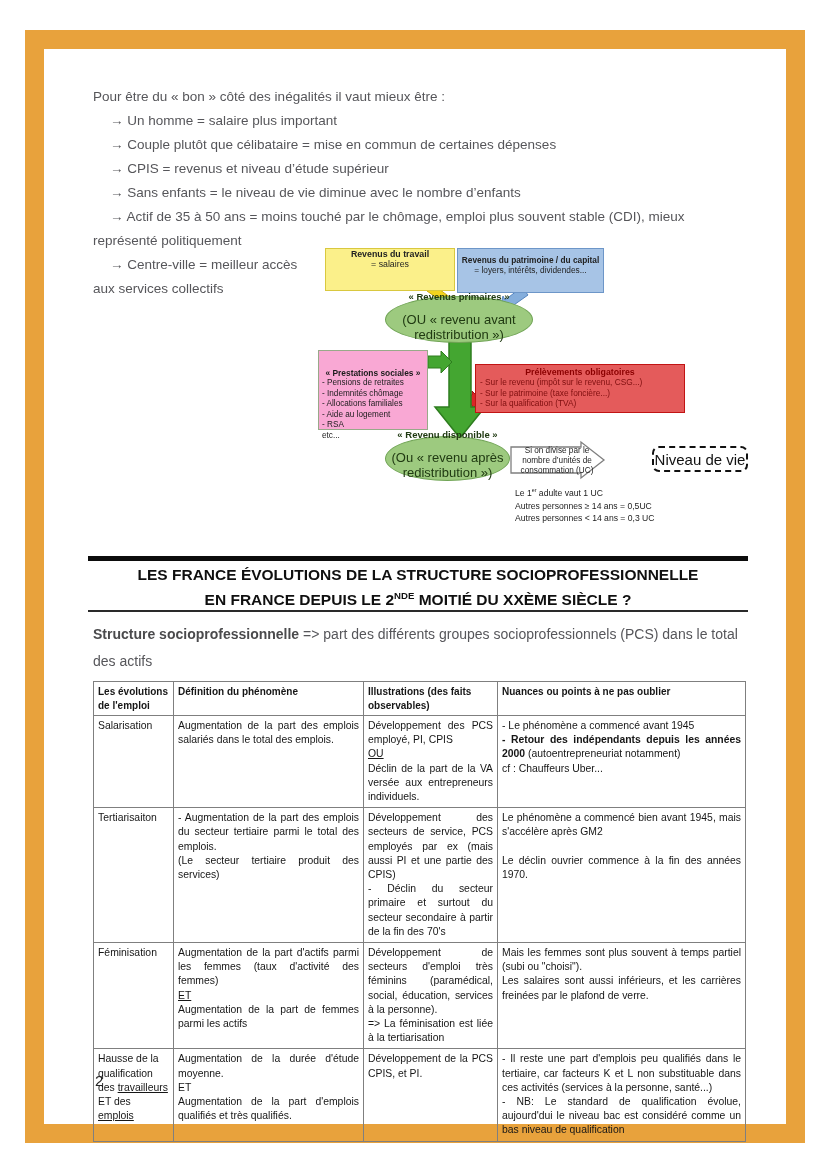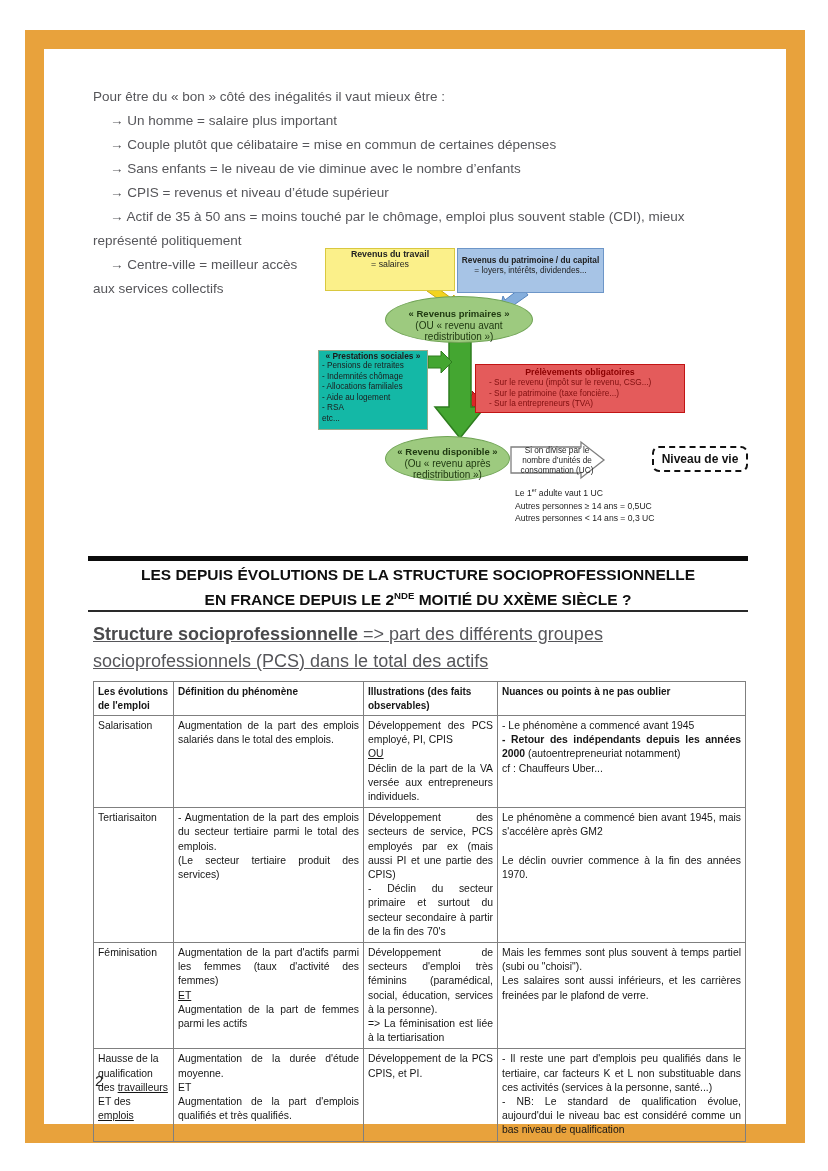--- a/index.html
+++ b/index.html
@@ -19,42 +19,42 @@
             font-size:8.8px;color:#222;}
   .cap-box{left:142px;top:3px;width:147px;height:45px;background:#A7C4E6;border:1px solid #6D96C8;
            padding-top:6px;font-size:8.3px;color:#222;}
   .dbox .bt{font-weight:bold;}
   .ellipse{position:absolute;background:#9DCA7F;border:1.5px solid #70A455;border-radius:50%;
            box-sizing:border-box;display:flex;flex-direction:column;justify-content:flex-end;
            text-align:center;color:#203a12;}
   .ell-prim{left:70px;top:51px;width:148px;height:47px;}
   .ell-disp{left:70px;top:191px;width:125px;height:45px;}
   .ellipse .t1{font-weight:bold;font-size:9.5px;}
-  .ellipse .t2{font-size:10px;margin-top:1px;}
-  .prest-box{position:absolute;left:3px;top:105px;width:110px;height:80px;background:#14b8a6;
-             border:1px solid #98A989;box-sizing:border-box;padding:0 3px;color:#1c1c1c;}
+  .ellipse .t2{font-size:13px;margin-top:10px;}
+  .prest-box{position:absolute;left:3px;top:105px;width:110px;height:80px;background:#f9a8d4;
+             border:1px solid #98A989;box-sizing:border-box;padding:17px 3px;color:#1c1c1c;}
   .prest-box .bt{font-weight:bold;font-size:8.4px;text-align:center;}
   .prest-box .it{font-size:8.2px;line-height:10.6px;}
   .levy-box{position:absolute;left:160px;top:119px;width:210px;height:49px;background:#E45B5B;
-            border:1px solid #C11414;box-sizing:border-box;padding:2px 13px;color:#7E0E0E;}
+            border:1px solid #C11414;box-sizing:border-box;padding:2px 4px;color:#7E0E0E;}
   .levy-box .bt{font-weight:bold;font-size:8.8px;text-align:center;color:#8B0000;}
   .levy-box .it{font-size:8.3px;line-height:10.6px;}
   .divide-text{position:absolute;left:198px;top:201px;width:88px;font-size:8.2px;line-height:10px;
                text-align:center;color:#222;}
   .niveau-box{position:absolute;left:337px;top:201px;width:96px;height:26px;border:2px dashed #111;
               border-radius:7px;box-sizing:border-box;display:flex;align-items:center;justify-content:center;
-              font-weight:bold;font-size:12px;color:#111;background:#fff;}
+              font-weight:normal;font-size:15px;color:#111;background:#fff;}
   .uc-note{position:absolute;left:200px;top:239px;font-size:8.6px;line-height:12.8px;color:#222;}
   sup{font-size:62%;}
   
   .rule-thick{position:absolute;left:88px;top:556px;width:660px;height:5px;background:#0c0c0c;}
   .rule-thin{position:absolute;left:88px;top:610px;width:660px;height:2px;background:#2a2a2a;}
   .sec-title{position:absolute;left:88px;top:564px;width:660px;text-align:center;font-weight:bold;
              font-size:15.5px;line-height:21px;color:#0f0f0f;}
-  .definition{position:absolute;left:93px;top:621px;width:655px;font-size:18px;line-height:27px;color:#56565a;text-decoration:underline;}
+  .definition{position:absolute;left:93px;top:621px;width:655px;font-size:14px;line-height:27px;color:#56565a;}
   .definition b{color:#4a4a4c;}
   
   .tbl{position:absolute;left:93px;top:681px;width:652px;border-collapse:collapse;table-layout:fixed;
        font-size:10.4px;color:#161616;}
   .tbl th,.tbl td{border:1px solid #7f7f7f;vertical-align:top;padding:3px 4px;}
   .tbl th{font-weight:bold;text-align:left;font-size:10px;line-height:13.5px;}
   .tbl td{line-height:14.2px;}
   .tbl td .cell-line{text-align:justify;}
   .tbl td.c1 .cell-line{text-align:left;}
   .tbl td .cell-spacer{height:14px;}
@@ -64,22 +64,22 @@
 </head>
 <body>
 
 <div class="page">
   <div class="frame"></div>
 
   <div class="intro">
     <div class="line">Pour être du « bon » côté des inégalités il vaut mieux être :</div>
     <div class="line ind">→ Un homme = salaire plus important</div>
     <div class="line ind">→ Couple plutôt que célibataire = mise en commun de certaines dépenses</div>
+    <div class="line ind">→ CPIS = revenus et niveau d’étude supérieur</div>
     <div class="line ind">→ Sans enfants = le niveau de vie diminue avec le nombre d’enfants</div>
-    <div class="line ind">→ CPIS = revenus et niveau d’étude supérieur</div>
     <div class="line ind">→ Actif de 35 à 50 ans = moins touché par le chômage, emploi plus souvent stable (CDI), mieux</div>
     <div class="line">représenté politiquement</div>
     <div class="line ind">→ Centre-ville = meilleur accès</div>
     <div class="line">aux services collectifs</div>
   </div>
 
   <div class="diagram">
     <svg width="440" height="285" viewBox="0 0 440 285">
 
       <polygon points="148,150 157,150 157,146 166,155 157,164 157,160 148,160" fill="#D92626" stroke="#A31313" stroke-width="1"></polygon>
@@ -117,21 +117,21 @@
       <div class="it">- Allocations familiales</div>
       <div class="it">- Aide au logement</div>
       <div class="it">- RSA</div>
       <div class="it">etc...</div>
     </div>
 
     <div class="levy-box">
       <div class="bt">Prélèvements obligatoires</div>
       <div class="it">- Sur le revenu (impôt sur le revenu, CSG...)</div>
       <div class="it">- Sur le patrimoine (taxe foncière...)</div>
-      <div class="it">- Sur la entrepreneurs (TVA)</div>
+      <div class="it">- Sur la qualification (TVA)</div>
     </div>
 
     <div class="ellipse ell-disp">
       <div class="t1">« Revenu disponible »</div>
       <div class="t2">(Ou « revenu après redistribution »)</div>
     </div>
 
     <div class="divide-text">Si on divise par le nombre d’unités de consommation (UC)</div>
 
     <div class="niveau-box">
@@ -140,21 +140,21 @@
 
     <div class="uc-note">
       <div><span>Le 1</span><sup>er</sup><span> adulte vaut 1 UC</span></div>
       <div>Autres personnes ≥ 14 ans = 0,5UC</div>
       <div>Autres personnes &lt; 14 ans = 0,3 UC</div>
     </div>
   </div>
 
   <div class="rule-thick"></div>
   <div class="sec-title">
-    <div>LES DEPUIS ÉVOLUTIONS DE LA STRUCTURE SOCIOPROFESSIONNELLE</div>
+    <div>LES FRANCE ÉVOLUTIONS DE LA STRUCTURE SOCIOPROFESSIONNELLE</div>
     <div><span>EN FRANCE DEPUIS LE 2</span><sup>NDE</sup><span> MOITIÉ DU XXÈME SIÈCLE ?</span></div>
   </div>
   <div class="rule-thin"></div>
 
   <div class="definition">
     <b>Structure socioprofessionnelle</b><span> =&gt; part des différents groupes socioprofessionnels (PCS) dans le total des actifs</span>
   </div>
 
   <table class="tbl">
     <colgroup>

